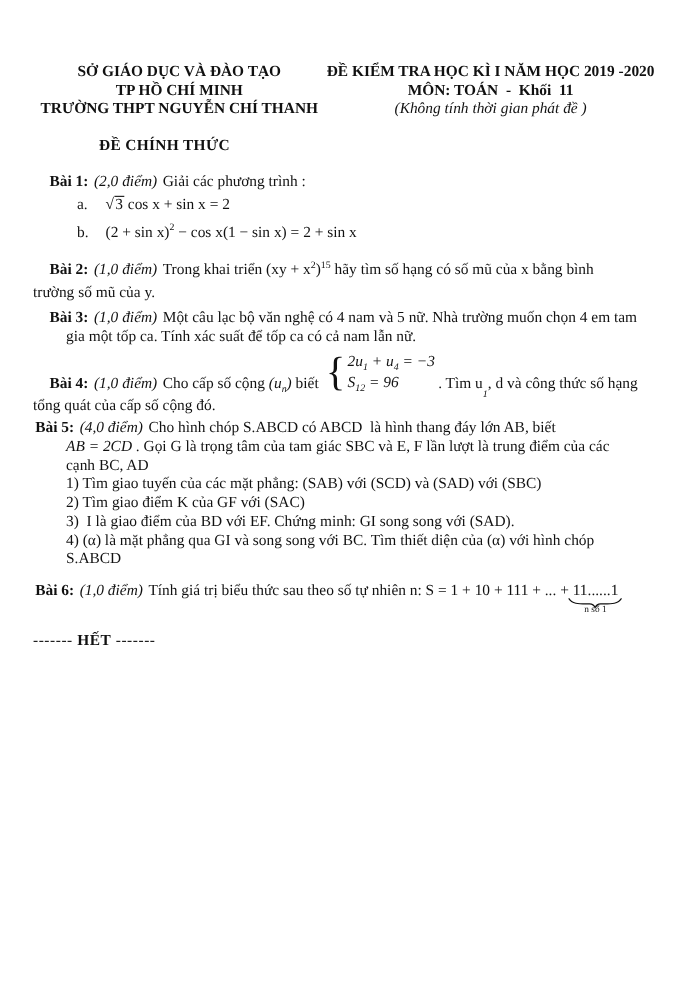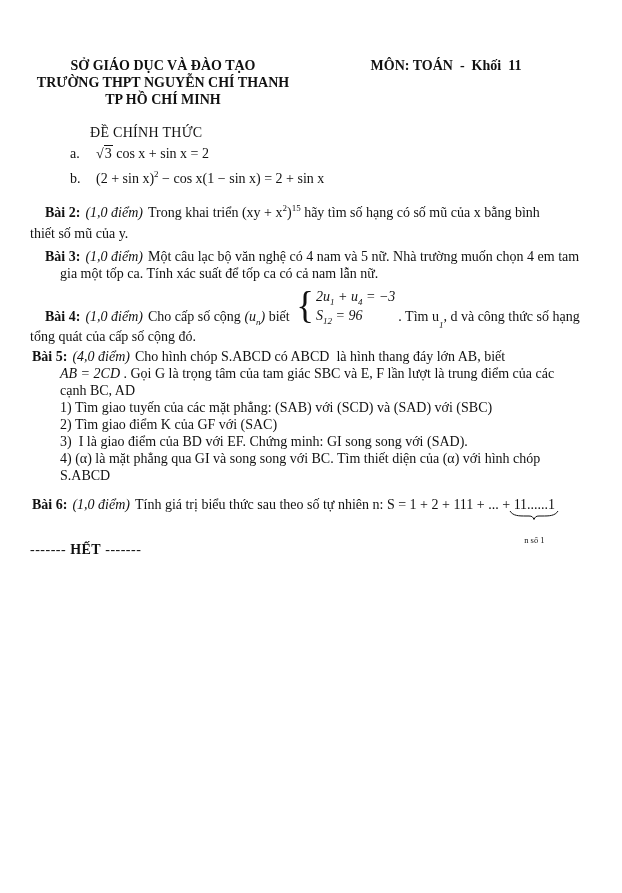--- a/index.html
+++ b/index.html
@@ -15,21 +15,21 @@
   .page { padding: 57px 26px 0 30px; }
   .b { font-weight: bold; }
   .i { font-style: italic; }
   .ws { white-space: pre-wrap; }
   .pre { white-space: pre; }
 
   
   .header { display: flex; }
   .h-left { width: 266px; text-align: center; font-weight: bold; }
   .h-right { flex: 1; text-align: center; }
-  .official { font-weight: normal; margin: 16px 0 0 60px; letter-spacing: .3px; }
+  .official { font-weight: bold; margin: 16px 0 12px 60px; letter-spacing: .3px; }
 
   
   .plabel { font-weight: bold; margin-right: 5px; }
   .ppoints { font-style: italic; margin-right: 5px; }
   .p15 { padding-left: 15px; }
   .p2  { padding-left: 2px; }
   .prob-head { margin-top: 16px; }
   .item { margin-left: 40px; padding: 4px 0; }
   .marker { display: inline-block; width: 26px; }
   sup { font-size: 9px; line-height: 0; }
@@ -45,53 +45,58 @@
   .brace { font-size: 37px; line-height: 38px; font-weight: 400; }
   .eqs { display: inline-flex; flex-direction: column; line-height: 19px; padding-left: 2px; }
 
   .cont { margin-top: 3px; }
   .hang30 { margin-left: 30px; }
 
   
   .b6-row { padding-left: 2px; margin-top: 12px; margin-bottom: 26px; white-space: nowrap; }
   .ub { display: inline-block; position: relative; vertical-align: top; }
   .ub-svg { position: absolute; left: 50%; transform: translateX(-50%); top: 14px; }
-  .ub-label { position: absolute; left: 50%; transform: translateX(-50%); top: 36px; font-size: 8.5px; white-space: nowrap; }
+  .ub-label { position: absolute; left: 50%; transform: translateX(-50%); top: 16px; font-size: 8.5px; white-space: nowrap; }
 
   .end { margin-top: 28px; letter-spacing: .5px; }
 </style>
 </head>
 <body>
 
 <div class="page">
 
   <div class="header">
     <div class="h-left">
       <div>SỞ GIÁO DỤC VÀ ĐÀO TẠO</div>
+      <div>TP HỒ CHÍ MINH</div>
       <div>TRƯỜNG THPT NGUYỄN CHÍ THANH</div>
-      <div>TP HỒ CHÍ MINH</div>
     </div>
     <div class="h-right">
+      <div class="b pre">ĐỀ KIỂM TRA HỌC KÌ I NĂM HỌC 2019 -2020</div>
       <div class="b pre">MÔN: TOÁN  -  Khối  11</div>
+      <div class="i">(Không tính thời gian phát đề )</div>
     </div>
   </div>
 
   <div class="official">ĐỀ CHÍNH THỨC</div>
 
+  <div class="p15 prob-head">
+    <span class="plabel">Bài 1:</span><span class="ppoints">(2,0 điểm)</span><span>Giải các phương trình :</span>
+  </div>
   <div class="item">
     <span class="marker">a.</span><span class="sqrt"><span>√</span><span class="vinc">3</span></span><span class="ws"> cos x + sin x = 2</span>
   </div>
   <div class="item">
     <span class="marker">b.</span><span class="ws">(2 + sin x)</span><sup>2</sup><span class="ws"> − cos x(1 − sin x) = 2 + sin x</span>
   </div>
 
   <div class="p15" style="margin-top:10px; line-height:24px;">
     <span class="plabel">Bài 2:</span><span class="ppoints">(1,0 điểm)</span><span class="ws">Trong khai triển </span><span><span class="ws">(xy + x</span><sup>2</sup><span>)</span><sup>15</sup></span><span class="ws"> hãy tìm số hạng có số mũ của x bằng bình</span>
   </div>
-  <div>thiết số mũ của y.</div>
+  <div>trường số mũ của y.</div>
 
   <div class="p15 cont" style="margin-top:6px;">
     <span class="plabel">Bài 3:</span><span class="ppoints">(1,0 điểm)</span><span>Một câu lạc bộ văn nghệ có 4 nam và 5 nữ. Nhà trường muốn chọn 4 em tam</span>
   </div>
   <div class="hang30">gia một tốp ca. Tính xác suất để tốp ca có cả nam lẫn nữ.</div>
 
   <div class="b4-row">
     <span class="plabel">Bài 4:</span>
       <span class="ppoints">(1,0 điểm)</span>
       <span class="ws">Cho cấp số cộng </span>
@@ -117,21 +122,21 @@
     <span class="mi">AB = 2CD</span><span class="ws"> . Gọi G là trọng tâm của tam giác SBC và E, F lần lượt là trung điểm của các</span>
   </div>
   <div class="hang30">cạnh BC, AD</div>
   <div class="hang30">1) Tìm giao tuyến của các mặt phẳng: (SAB) với (SCD) và (SAD) với (SBC)</div>
   <div class="hang30">2) Tìm giao điểm K của GF với (SAC)</div>
   <div class="hang30 ws">3)  I là giao điểm của BD với EF. Chứng minh: GI song song với (SAD).</div>
   <div class="hang30">4) (α) là mặt phẳng qua GI và song song với BC. Tìm thiết diện của (α) với hình chóp</div>
   <div class="hang30">S.ABCD</div>
 
   <div class="b6-row">
-    <span class="plabel">Bài 6:</span><span class="ppoints">(1,0 điểm)</span><span class="ws">Tính giá trị biểu thức sau theo số tự nhiên n: </span><span class="ws">S = 1 + 2 + 111 + ... + </span><span class="ub"><span>11......1</span><svg class="ub-svg" width="50" height="10" viewBox="0 0 50 10">
+    <span class="plabel">Bài 6:</span><span class="ppoints">(1,0 điểm)</span><span class="ws">Tính giá trị biểu thức sau theo số tự nhiên n: </span><span class="ws">S = 1 + 10 + 111 + ... + </span><span class="ub"><span>11......1</span><svg class="ub-svg" width="50" height="10" viewBox="0 0 50 10">
           <path d="M1 1 C4 6 10 6 17 6 L20 6 C23 6 24 7 25 9.5 C26 7 27 6 30 6 L33 6 C40 6 46 6 49 1" fill="none" stroke="#111" stroke-width="1"></path>
         </svg><span class="ub-label">n số 1</span></span>
   </div>
 
   <div class="end">
     <span>-------</span>
     <span class="b">HẾT</span>
     <span>-------</span>
   </div>
 

